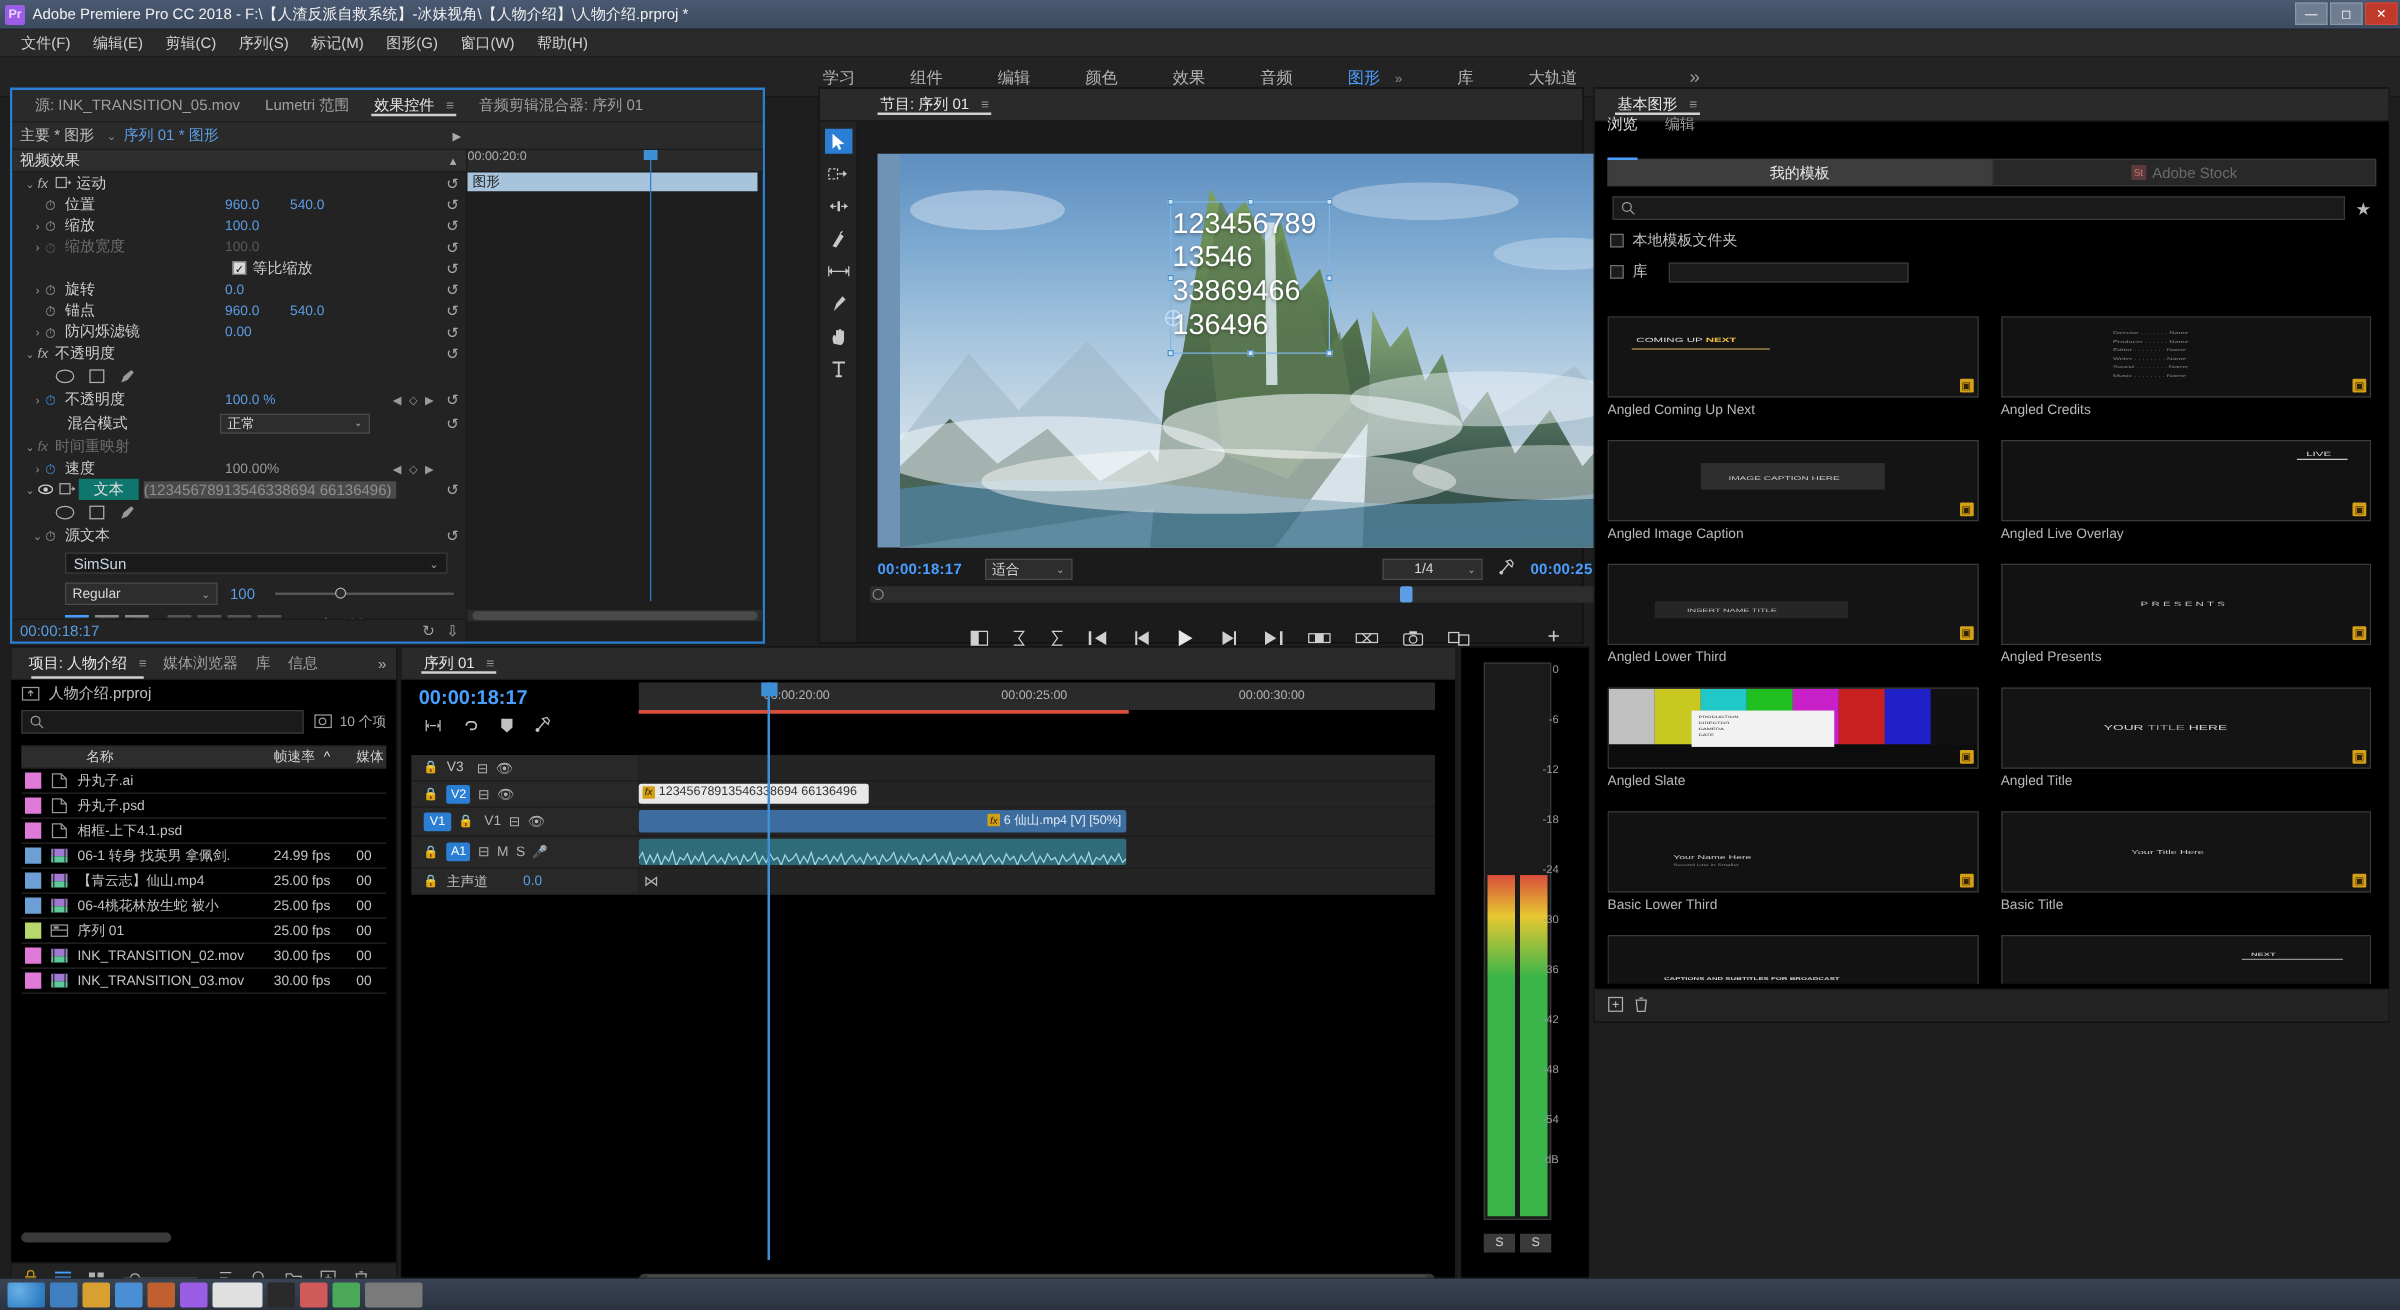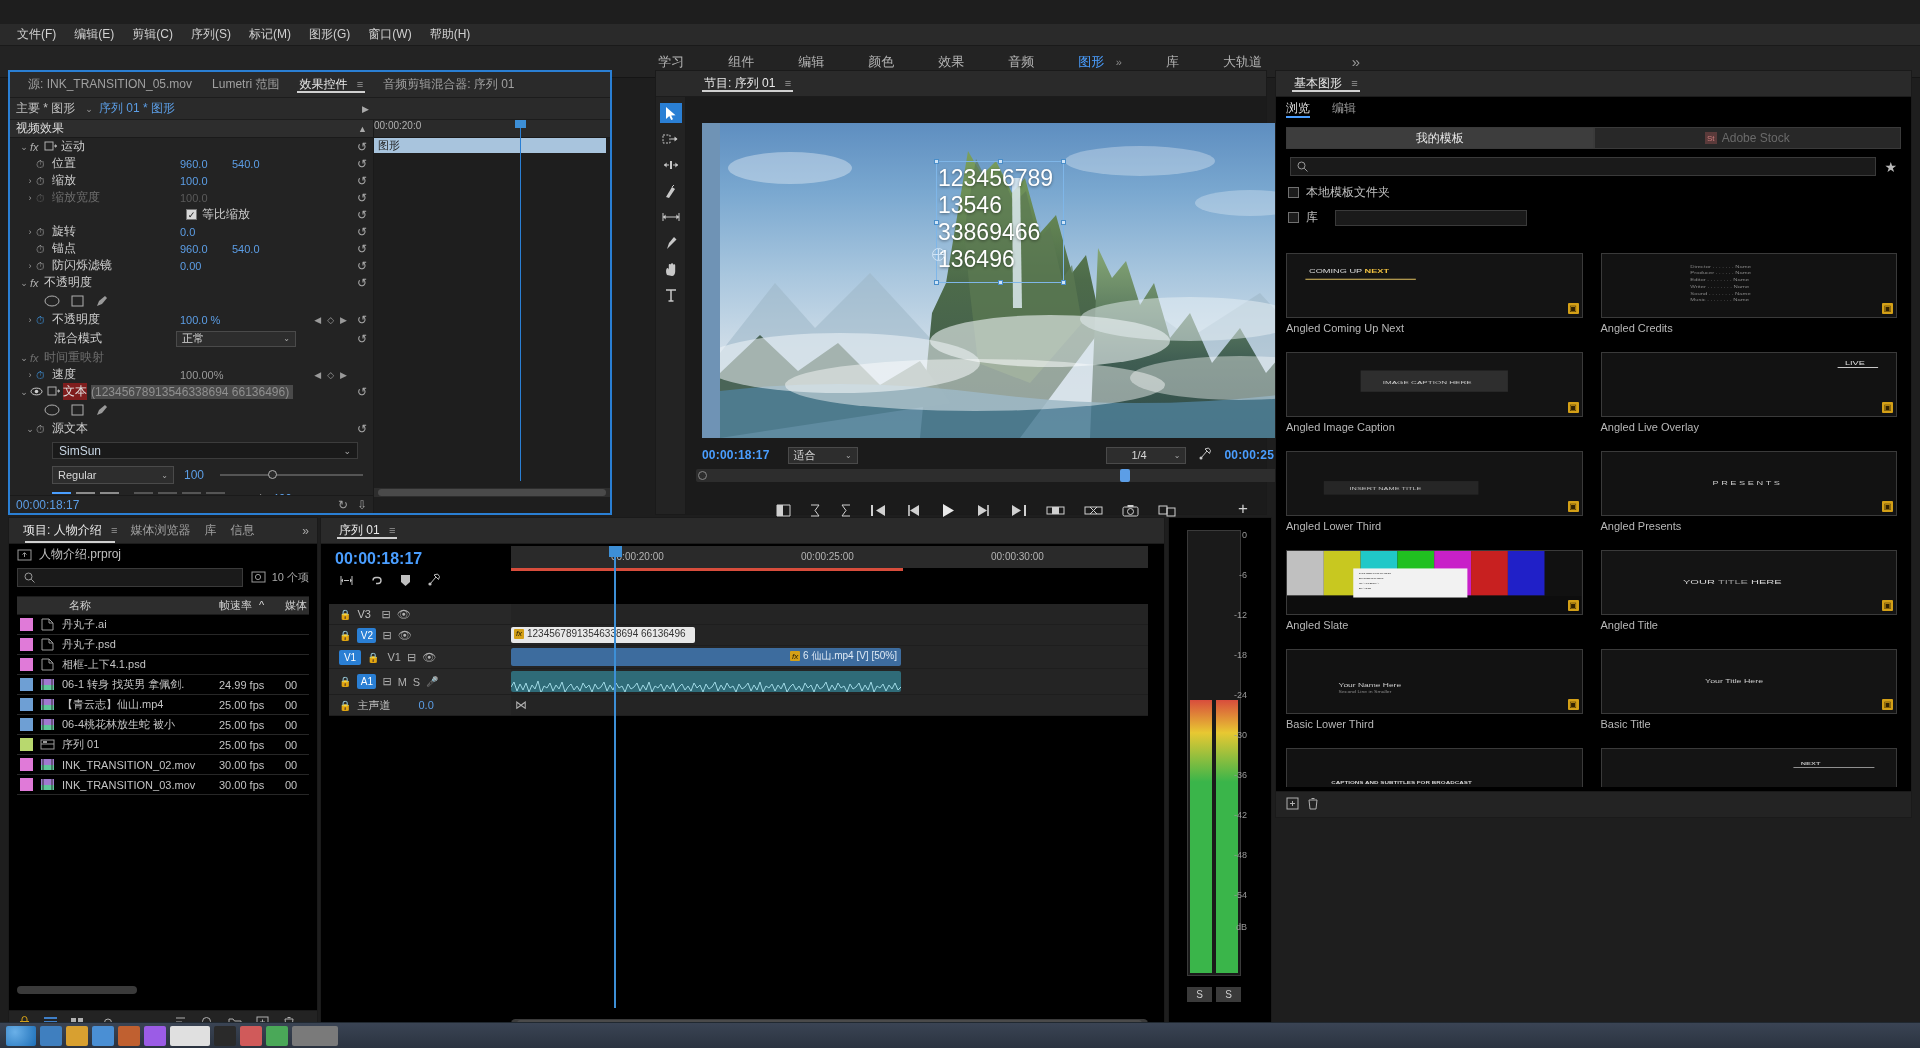--- a/index.html
+++ b/index.html
@@ -122,21 +122,21 @@
     color: #9a9a9a; font-size: 9px; align-items: center;
   }
   .chk {
     width: 11px; height: 11px; background: #d8d8d8; border: 1px solid #777;
     display: inline-flex; align-items: center; justify-content: center;
     color: #111; font-size: 9px; margin-right: 5px;
   }
   .shape-row { height: 20px; display: flex; align-items: center; padding-left: 34px; gap: 11px; }
   .shape-row svg { display: block; }
   .mask-name {
-    background: #7f1d1d; padding: 0 0; color: #e0e0e0; display: inline-block;
+    background: #0f766e; padding: 0 12px; color: #e0e0e0; display: inline-block;
   }
   .mask-sfx { color: #8f8f8f; margin-left: 4px; }
 
   .select {
     height: 16px; background: #2d2d2d; border: 1px solid #4a4a4a;
     display: inline-flex; align-items: center; justify-content: space-between;
     padding: 0 5px; font-size: 11px; color: #d8d8d8;
   }
   .select .arrow { font-size: 8px; color: #aaa; margin-left: 8px; }
   .field {
@@ -246,21 +246,21 @@
     display: flex; align-items: center; justify-content: center; gap: 19px;
     color: #d4d4d4;
   }
   .transport .tbtn { display: flex; align-items: center; justify-content: center; }
   .plus-btn { position: absolute; right: 18px; top: 402px; color: #d0d0d0; font-size: 17px; }
 
   
   #essential-graphics { left: 1275px; top: 70px; width: 637px; height: 748px; }
   .eg-tabs2 { height: 24px; display: flex; align-items: center; padding-left: 10px; gap: 22px;
               font-size: 12px; }
-  .eg-t { color: #9a9a9a; position: relative; padding-bottom: 1px; }
+  .eg-t { color: #9a9a9a; position: relative; padding-bottom: 20px; }
   .eg-t.active { color: #e0e0e0; }
   .eg-t.active::after { content:''; position:absolute; left:0; right:0; bottom:0;
                         height:2px; background:#4a9eff; }
   .eg-seg { display: flex; margin: 6px 10px 0 10px; height: 22px; }
   .eg-seg div {
     flex: 1; display: flex; align-items: center; justify-content: center;
     font-size: 12px; border: 1px solid #3a3a3a;
   }
   .eg-seg .on { background: #3d3d3d; color: #e8e8e8; }
   .eg-seg .off { background: #282828; color: #6a6a6a; }
@@ -405,20 +405,29 @@
   }
   .tb-ico { width: 22px; height: 20px; border-radius: 2px; }
   .tb-start { width: 30px; height: 20px; border-radius: 2px;
               background: radial-gradient(circle at 30% 30%, #6ab0e8, #1d6fb8); }
 </style>
 </head>
 <body>
 
 <div class="app">
 
+  <div class="titlebar">
+    <div class="pr-logo">Pr</div>
+    <div class="title-text">Adobe Premiere Pro CC 2018 - F:\【人渣反派自救系统】-冰妹视角\【人物介绍】\人物介绍.prproj *</div>
+    <div class="win-btns">
+      <div class="win-btn">—</div>
+      <div class="win-btn">◻</div>
+      <div class="win-btn close">✕</div>
+    </div>
+  </div>
 
   <div class="menubar">
     <div class="mi">文件(F)</div>
     <div class="mi">编辑(E)</div>
     <div class="mi">剪辑(C)</div>
     <div class="mi">序列(S)</div>
     <div class="mi">标记(M)</div>
     <div class="mi">图形(G)</div>
     <div class="mi">窗口(W)</div>
     <div class="mi">帮助(H)</div>

